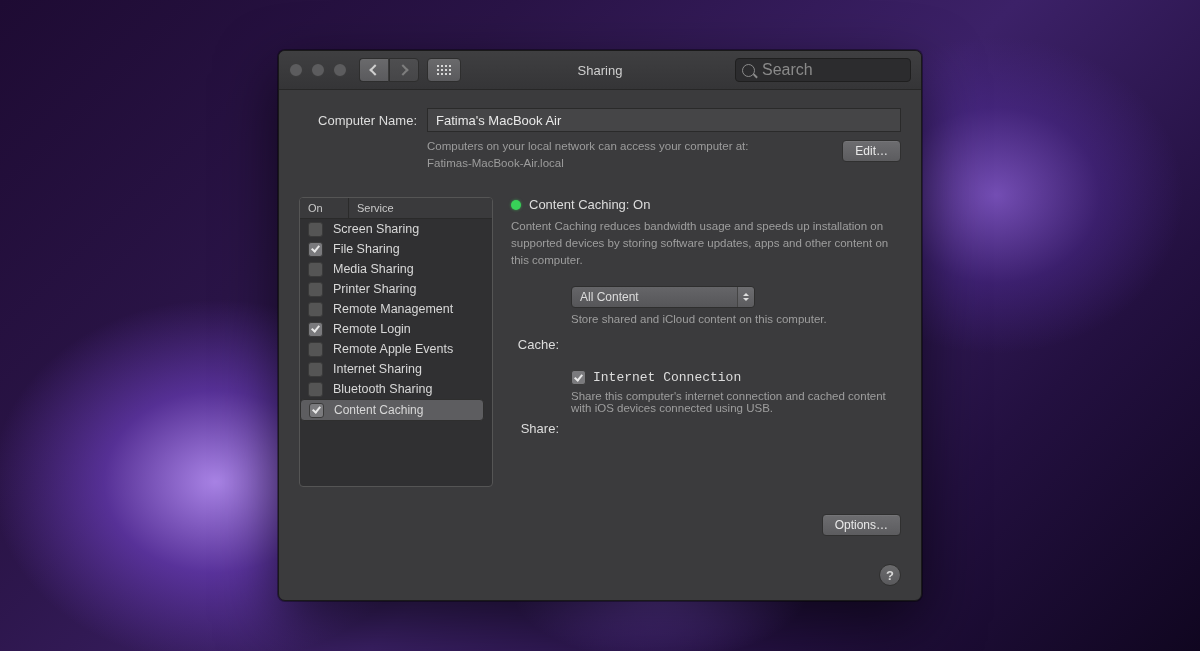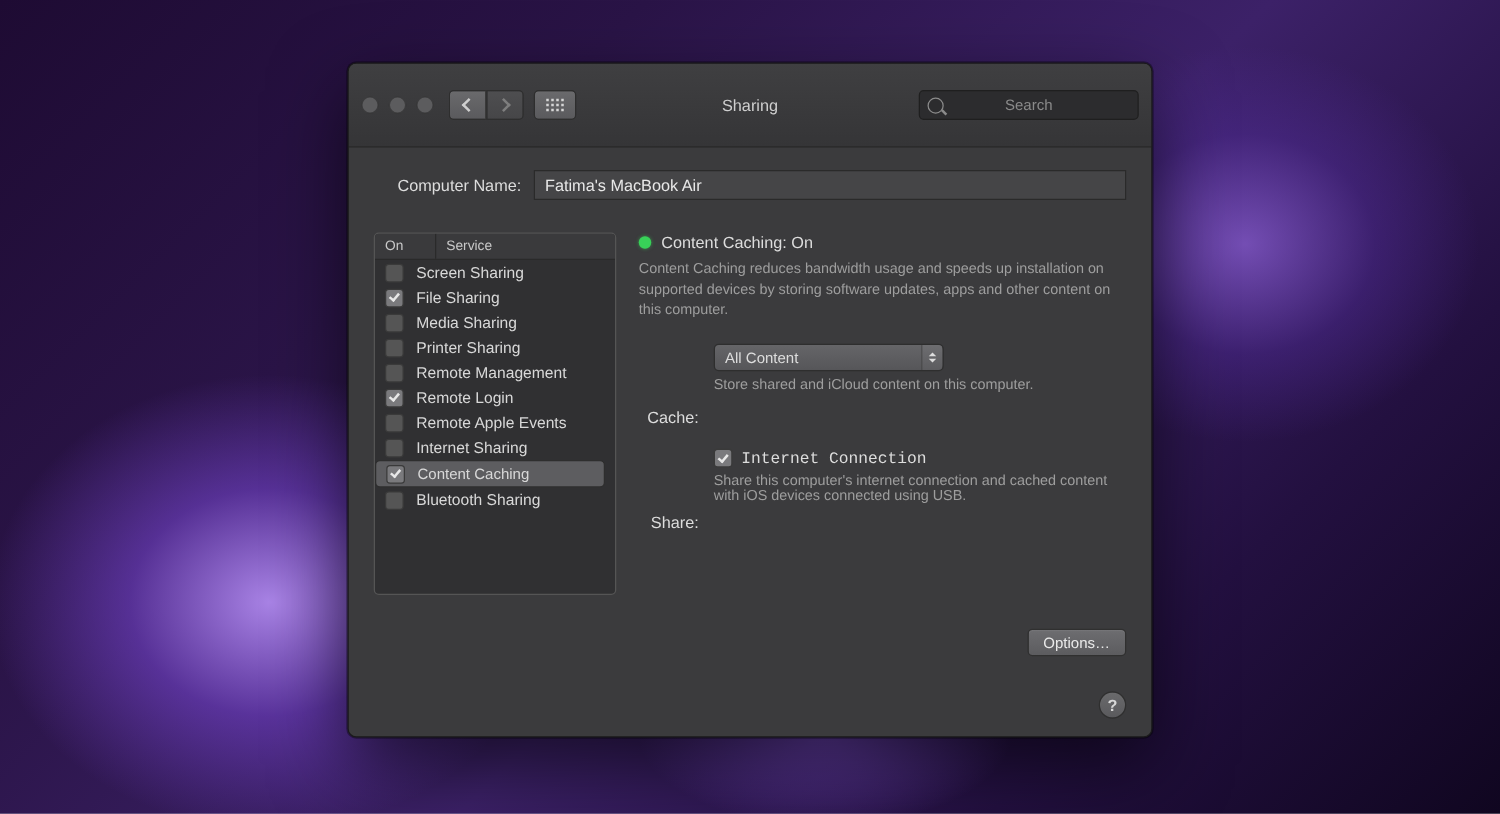--- a/index.html
+++ b/index.html
@@ -14,40 +14,40 @@
   .window{
     width:642px;margin-top:50px;
     background:#3b3b3d;
     border:1px solid #1a1a1a;border-radius:7px;
     box-shadow:0 22px 60px rgba(0,0,0,.6),0 0 0 1px rgba(0,0,0,.35);
     overflow:hidden;
   }
   .titlebar{
     height:38px;background:linear-gradient(#3f3f41,#353537);
     border-bottom:1px solid #272727;
-    display:flex;align-items:center;padding:14px 10px;position:relative;
+    display:flex;align-items:center;padding:0 10px;position:relative;
   }
   .traffic{display:flex;gap:8px;margin-right:12px;}
   .dot{width:12px;height:12px;border-radius:50%;background:#5c5c5e;border:0.5px solid rgba(0,0,0,.35);}
   .navseg{display:flex;}
   .navbtn{width:28px;height:22px;background:linear-gradient(#6a6a6c,#5a5a5d);border:1px solid #2e2e2e;display:flex;align-items:center;justify-content:center;}
   .navbtn:first-child{border-radius:4px 0 0 4px;border-right:1px solid #3a3a3a;}
   .navbtn:last-child{border-radius:0 4px 4px 0;}
   .navbtn.dim{background:linear-gradient(#4e4e50,#464648);}
   .chev{width:6px;height:6px;border:solid #cfcfcf;border-width:0 2px 2px 0;}
   .chev.l{transform:rotate(135deg);margin-left:2px;}
   .chev.r{transform:rotate(-45deg);margin-right:2px;border-color:#7e7e7e;}
   .gridbtn{margin-left:8px;width:32px;height:22px;border-radius:4px;background:linear-gradient(#6a6a6c,#5a5a5d);border:1px solid #2e2e2e;display:flex;align-items:center;justify-content:center;}
   .gridicon{display:grid;grid-template-columns:repeat(4,2px);grid-auto-rows:2px;gap:2px;}
   .gridicon span{background:#d7d7d7;}
   .title{position:absolute;left:0;right:0;text-align:center;font-size:13px;color:#cfcfcf;pointer-events:none;}
   .searchwrap{margin-left:auto;width:162px;height:22px;border-radius:4px;background:#2c2c2e;border:1px solid #1f1f1f;display:flex;align-items:center;padding:0 6px;gap:5px;}
   .mag{width:11px;height:11px;border:1.5px solid #8b8b8b;border-radius:50%;position:relative;flex:0 0 auto;}
   .mag::after{content:"";position:absolute;width:5px;height:1.5px;background:#8b8b8b;transform:rotate(45deg);right:-4px;bottom:-1px;}
-  .searchwrap input{background:none;border:0;outline:0;color:#bbb;font-size:12px;width:100%;margin-left:42px;}
+  .searchwrap input{background:none;border:0;outline:0;color:#bbb;font-size:16px;width:100%;}
   .searchwrap input::placeholder{color:#8a8a8a;}
 
   .content{padding:18px 20px 14px;}
   .row{display:flex;align-items:center;gap:10px;}
   .lbl{text-align:right;white-space:nowrap;}
   .namefield{flex:1;height:22px;background:#454547;border:1px solid #2a2a2a;border-radius:0;padding:0 8px;color:#e8e8e8;font-size:13px;display:flex;align-items:center;text-align:center;}
   .subnote{color:#9c9c9c;font-size:11.5px;line-height:1.45;margin-top:6px;}
   .btn{height:20px;padding:0 12px;border-radius:4px;background:linear-gradient(#6d6d70,#5c5c5f);border:1px solid #303030;color:#eaeaea;font-size:12px;display:inline-flex;align-items:center;box-shadow:0 1px 0 rgba(255,255,255,.06) inset;}
 
   .split{display:flex;gap:18px;margin-top:26px;}
@@ -124,20 +124,30 @@
   </div>
 
   <div class="content">
 
     <div class="row">
       <div class="lbl" style="width:118px">Computer Name:</div>
       <div class="namefield">
           <span>Fatima's MacBook Air</span>
         </div>
     </div>
+    <div style="display:flex;gap:10px;align-items:flex-start;">
+      <div style="width:118px"></div>
+      <div class="subnote" style="flex:1">
+        <div>Computers on your local network can access your computer at:</div>
+        <div>Fatimas-MacBook-Air.local</div>
+      </div>
+      <div class="btn" style="margin-top:8px">
+          <span>Edit…</span>
+        </div>
+    </div>
 
     <div class="split">
       <div class="listbox">
         <div class="listhead">
           <div class="colOn">On</div>
           <div>Service</div>
         </div>
         <div class="rows" id="svc-rows">
             <div class="svc">
               <span class="cb"></span>
@@ -164,27 +174,27 @@
               <span>Remote Login</span>
             </div>
             <div class="svc">
               <span class="cb"></span>
               <span>Remote Apple Events</span>
             </div>
             <div class="svc">
               <span class="cb"></span>
               <span>Internet Sharing</span>
             </div>
+            <div class="svc">
+              <span class="cb"></span>
+              <span>Bluetooth Sharing</span>
+            </div>
             <div class="svc sel">
               <span class="cb on"></span>
               <span>Content Caching</span>
-            </div>
-            <div class="svc">
-              <span class="cb"></span>
-              <span>Bluetooth Sharing</span>
             </div>
           </div>
       </div>
 
       <div class="detail">
         <div class="row" style="gap:8px">
           <div class="statusdot"></div>
           <div>Content Caching: On</div>
         </div>
         <div class="desc">Content Caching reduces bandwidth usage and speeds up installation on supported devices by storing software updates, apps and other content on this computer.</div>

